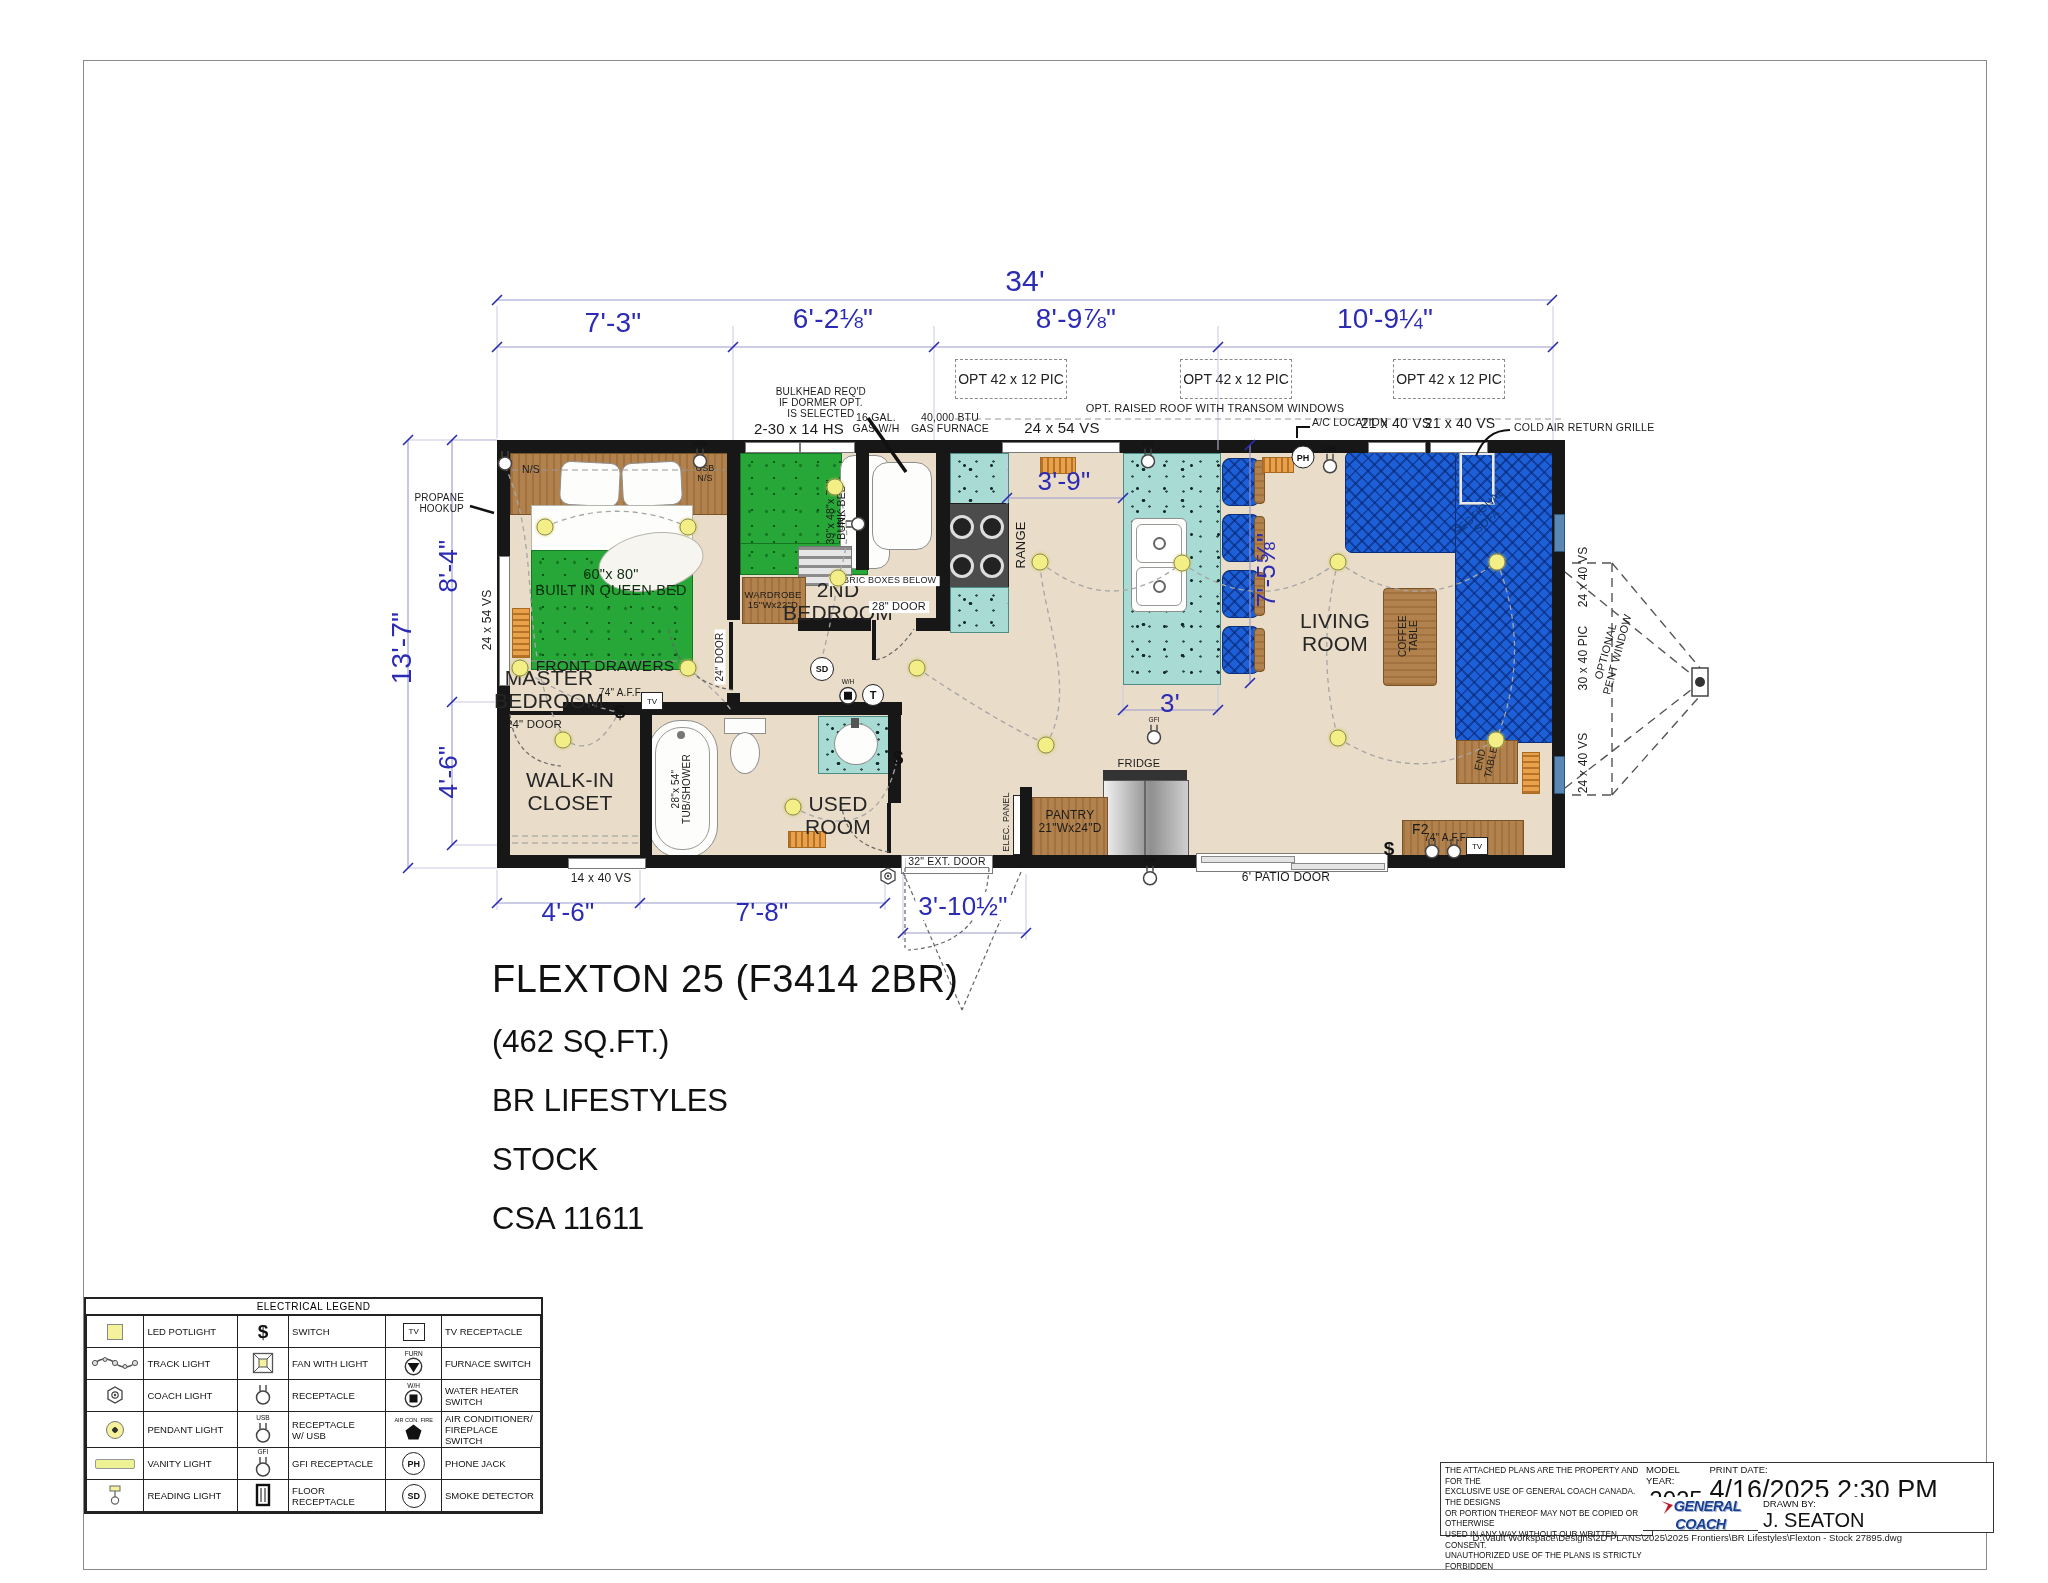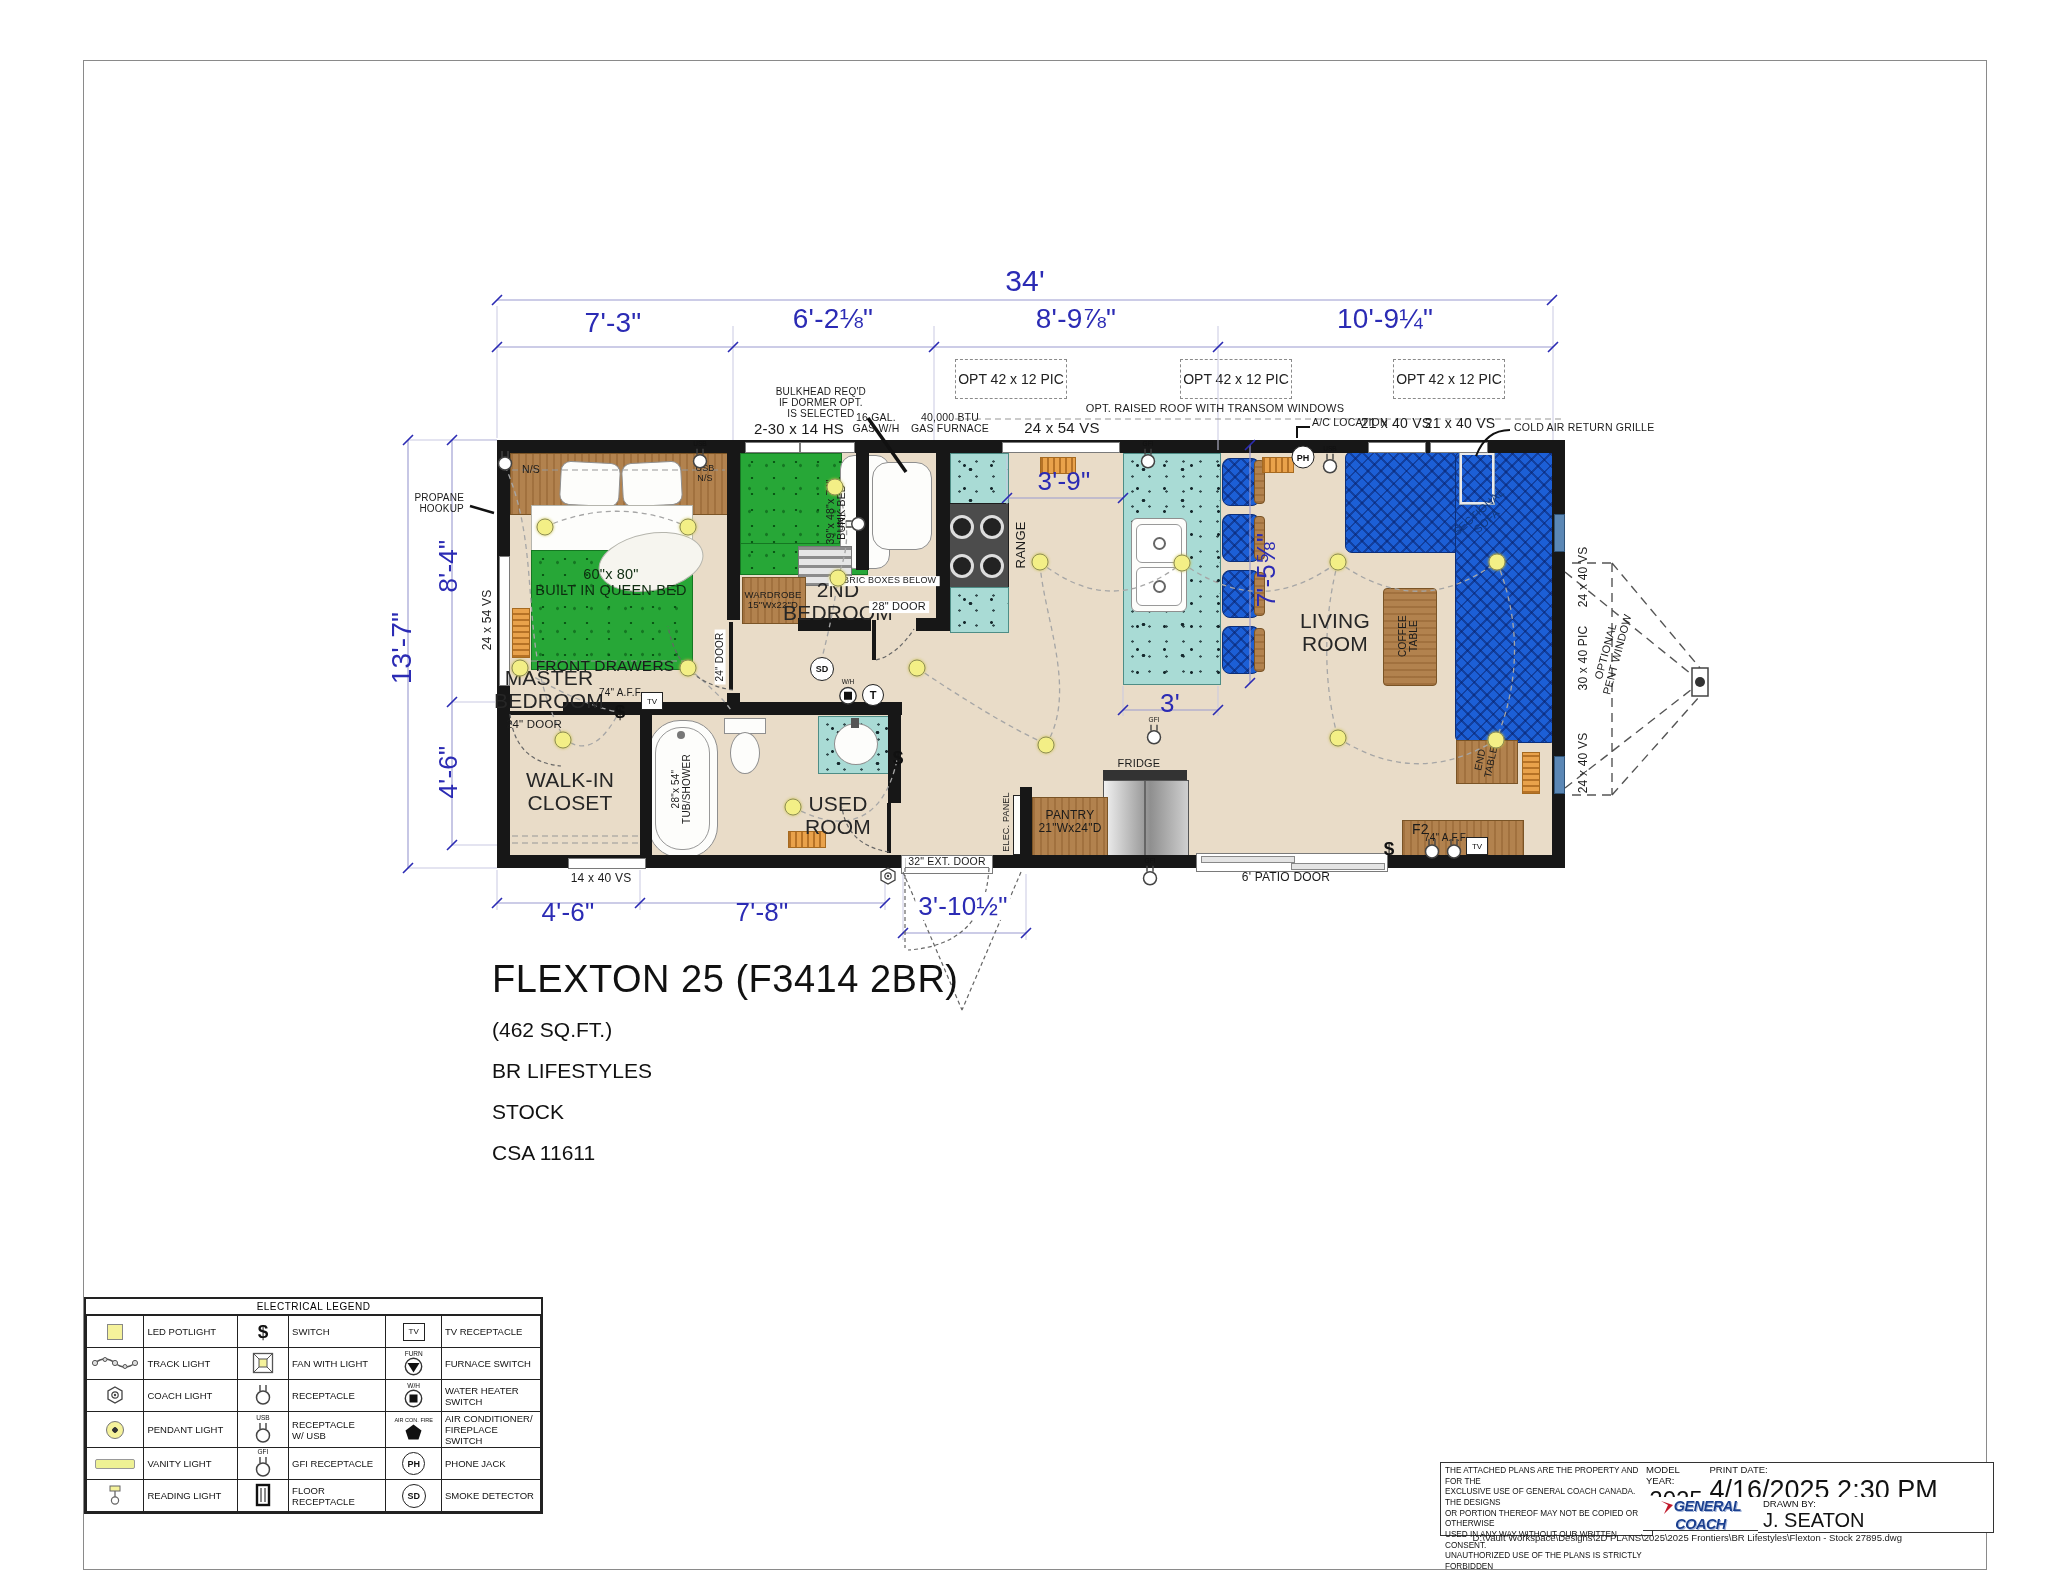--- a/index.html
+++ b/index.html
@@ -34,21 +34,21 @@
   
   #legend{position:absolute;left:84px;top:1297px;width:455px;border:2px solid #222;background:#fff;}
   #legend .ltitle{border-bottom:1.5px solid #222;text-align:center;font-size:10px;padding:2px 0;letter-spacing:.5px;}
   #legend table{border-collapse:collapse;width:100%;}
   #legend td{border:1.5px solid #222;font-size:9.5px;color:#111;padding:1px 3px;height:29px;}
   #legend td.sym{text-align:center;width:52px;}
   #legend td.name{width:100px;}
   
   #big-title{position:absolute;left:492px;top:958px;color:#111;}
   #big-title .t1{font-size:38px;letter-spacing:.5px;}
-  #big-title .t2{font-size:21px;margin-top:17px;}
+  #big-title .t2{font-size:31px;margin-top:23px;}
   #footer .cell-label{font-size:9.5px;color:#111;}
   .optbox{position:absolute;border:1.7px dashed #8a8a8a;display:flex;align-items:center;justify-content:center;font-size:14px;color:#222;background:rgba(255,255,255,.6);}
   svg.overlay{position:absolute;left:0;top:0;pointer-events:none;}
 </style>
 </head>
 <body>
 
 <div id="canvas">
 
   <div class="sheet-border" style="left:83px;top:60px;width:1902px;height:1508px;"></div>

